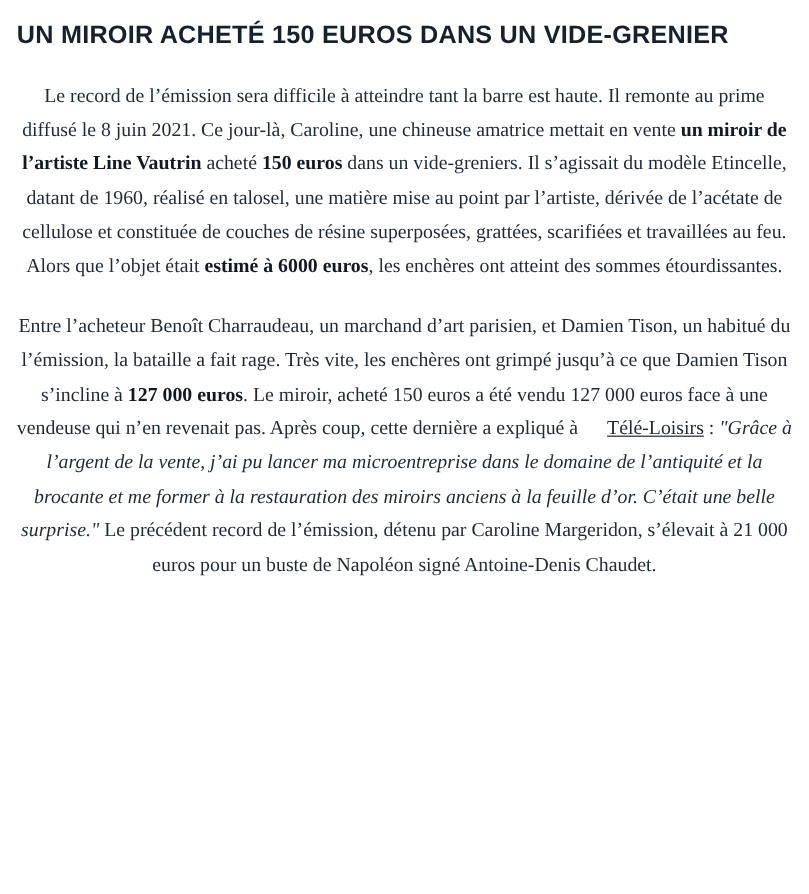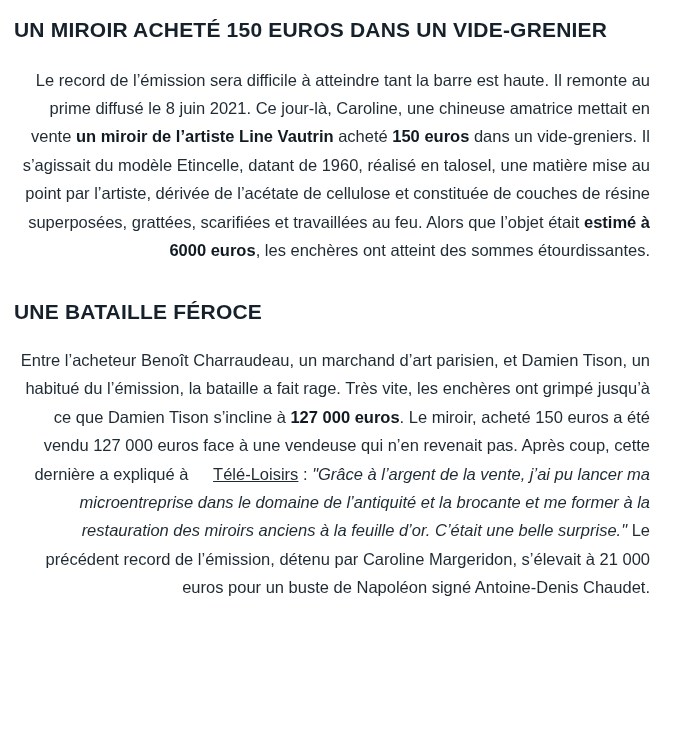--- a/index.html
+++ b/index.html
@@ -8,43 +8,43 @@
     background: #ffffff;
   }
   body {
     width: 674px;
     height: 745px;
     font-family: "DejaVu Sans", sans-serif;
     color: #1a1a1a;
     overflow: hidden;
   }
   .article {
-    padding: 10px 24px 0 14px;
+    padding: 10px 14px 0 14px;
     box-sizing: border-box;
   }
   h2.heading {
     font-family: "Liberation Sans", sans-serif;
     font-size: 21px;
     line-height: 1.32;
     font-weight: bold;
     letter-spacing: 0.2px;
     color: #16212b;
     margin: 6px 0 22px 0;
     text-transform: uppercase;
   }
   h2.heading-2 {
     margin: 34px 0 20px 0;
   }
   p.para {
-    font-family: Liberation Sans, sans-serif;
+    font-family: Liberation Serif, serif;
     font-size: 16.5px;
     line-height: 1.72;
     color: #1f2a33;
     margin: 0 0 22px 0;
-    text-align: right;
+    text-align: center;
   }
   p.para b, .bold {
     font-weight: bold;
     color: #111a22;
   }
   .link {
     color: #1f2a33;
     text-decoration: underline;
     cursor: pointer;
     margin-left: 20px;
@@ -59,19 +59,18 @@
 <body>
 
 <div class="article">
 
   <h2 class="heading heading-1">UN MIROIR ACHETÉ 150 EUROS DANS UN VIDE-GRENIER</h2>
 
   <p class="para">
     <span>Le record de l’émission sera difficile à atteindre tant la barre est haute. Il remonte au prime diffusé le 8 juin 2021. Ce jour-là, Caroline, une chineuse amatrice mettait en vente </span><b class="bold">un miroir de l’artiste Line Vautrin</b><span> acheté </span><b class="bold">150 euros</b><span> dans un vide-greniers. Il s’agissait du modèle Etincelle, datant de 1960, réalisé en talosel, une matière mise au point par l’artiste, dérivée de l’acétate de cellulose et constituée de couches de résine superposées, grattées, scarifiées et travaillées au feu. Alors que l’objet était </span><b class="bold">estimé à 6000 euros</b><span>, les enchères ont atteint des sommes étourdissantes.</span>
   </p>
 
-  <h2 class="heading heading-2">UNE BATAILLE FÉROCE</h2>
 
   <p class="para">
     <span>Entre l’acheteur Benoît Charraudeau, un marchand d’art parisien, et Damien Tison, un habitué du l’émission, la bataille a fait rage. Très vite, les enchères ont grimpé jusqu’à ce que Damien Tison s’incline à </span><b class="bold nowrap">127 000 euros</b><span>. Le miroir, acheté 150 euros a été vendu 127 000 euros face à une vendeuse qui n’en revenait pas. Après coup, cette dernière a expliqué à </span><a class="link" href="#">Télé-Loisirs</a><span> : </span><span class="quote">"Grâce à l’argent de la vente, j’ai pu lancer ma microentreprise dans le domaine de l’antiquité et la brocante et me former à la restauration des miroirs anciens à la feuille d’or. C’était une belle surprise."</span><span> Le précédent record de l’émission, détenu par Caroline Margeridon, s’élevait à 21 000 euros pour un buste de Napoléon signé Antoine-Denis Chaudet.</span>
   </p>
 
 </div>
 
 </body></html>

